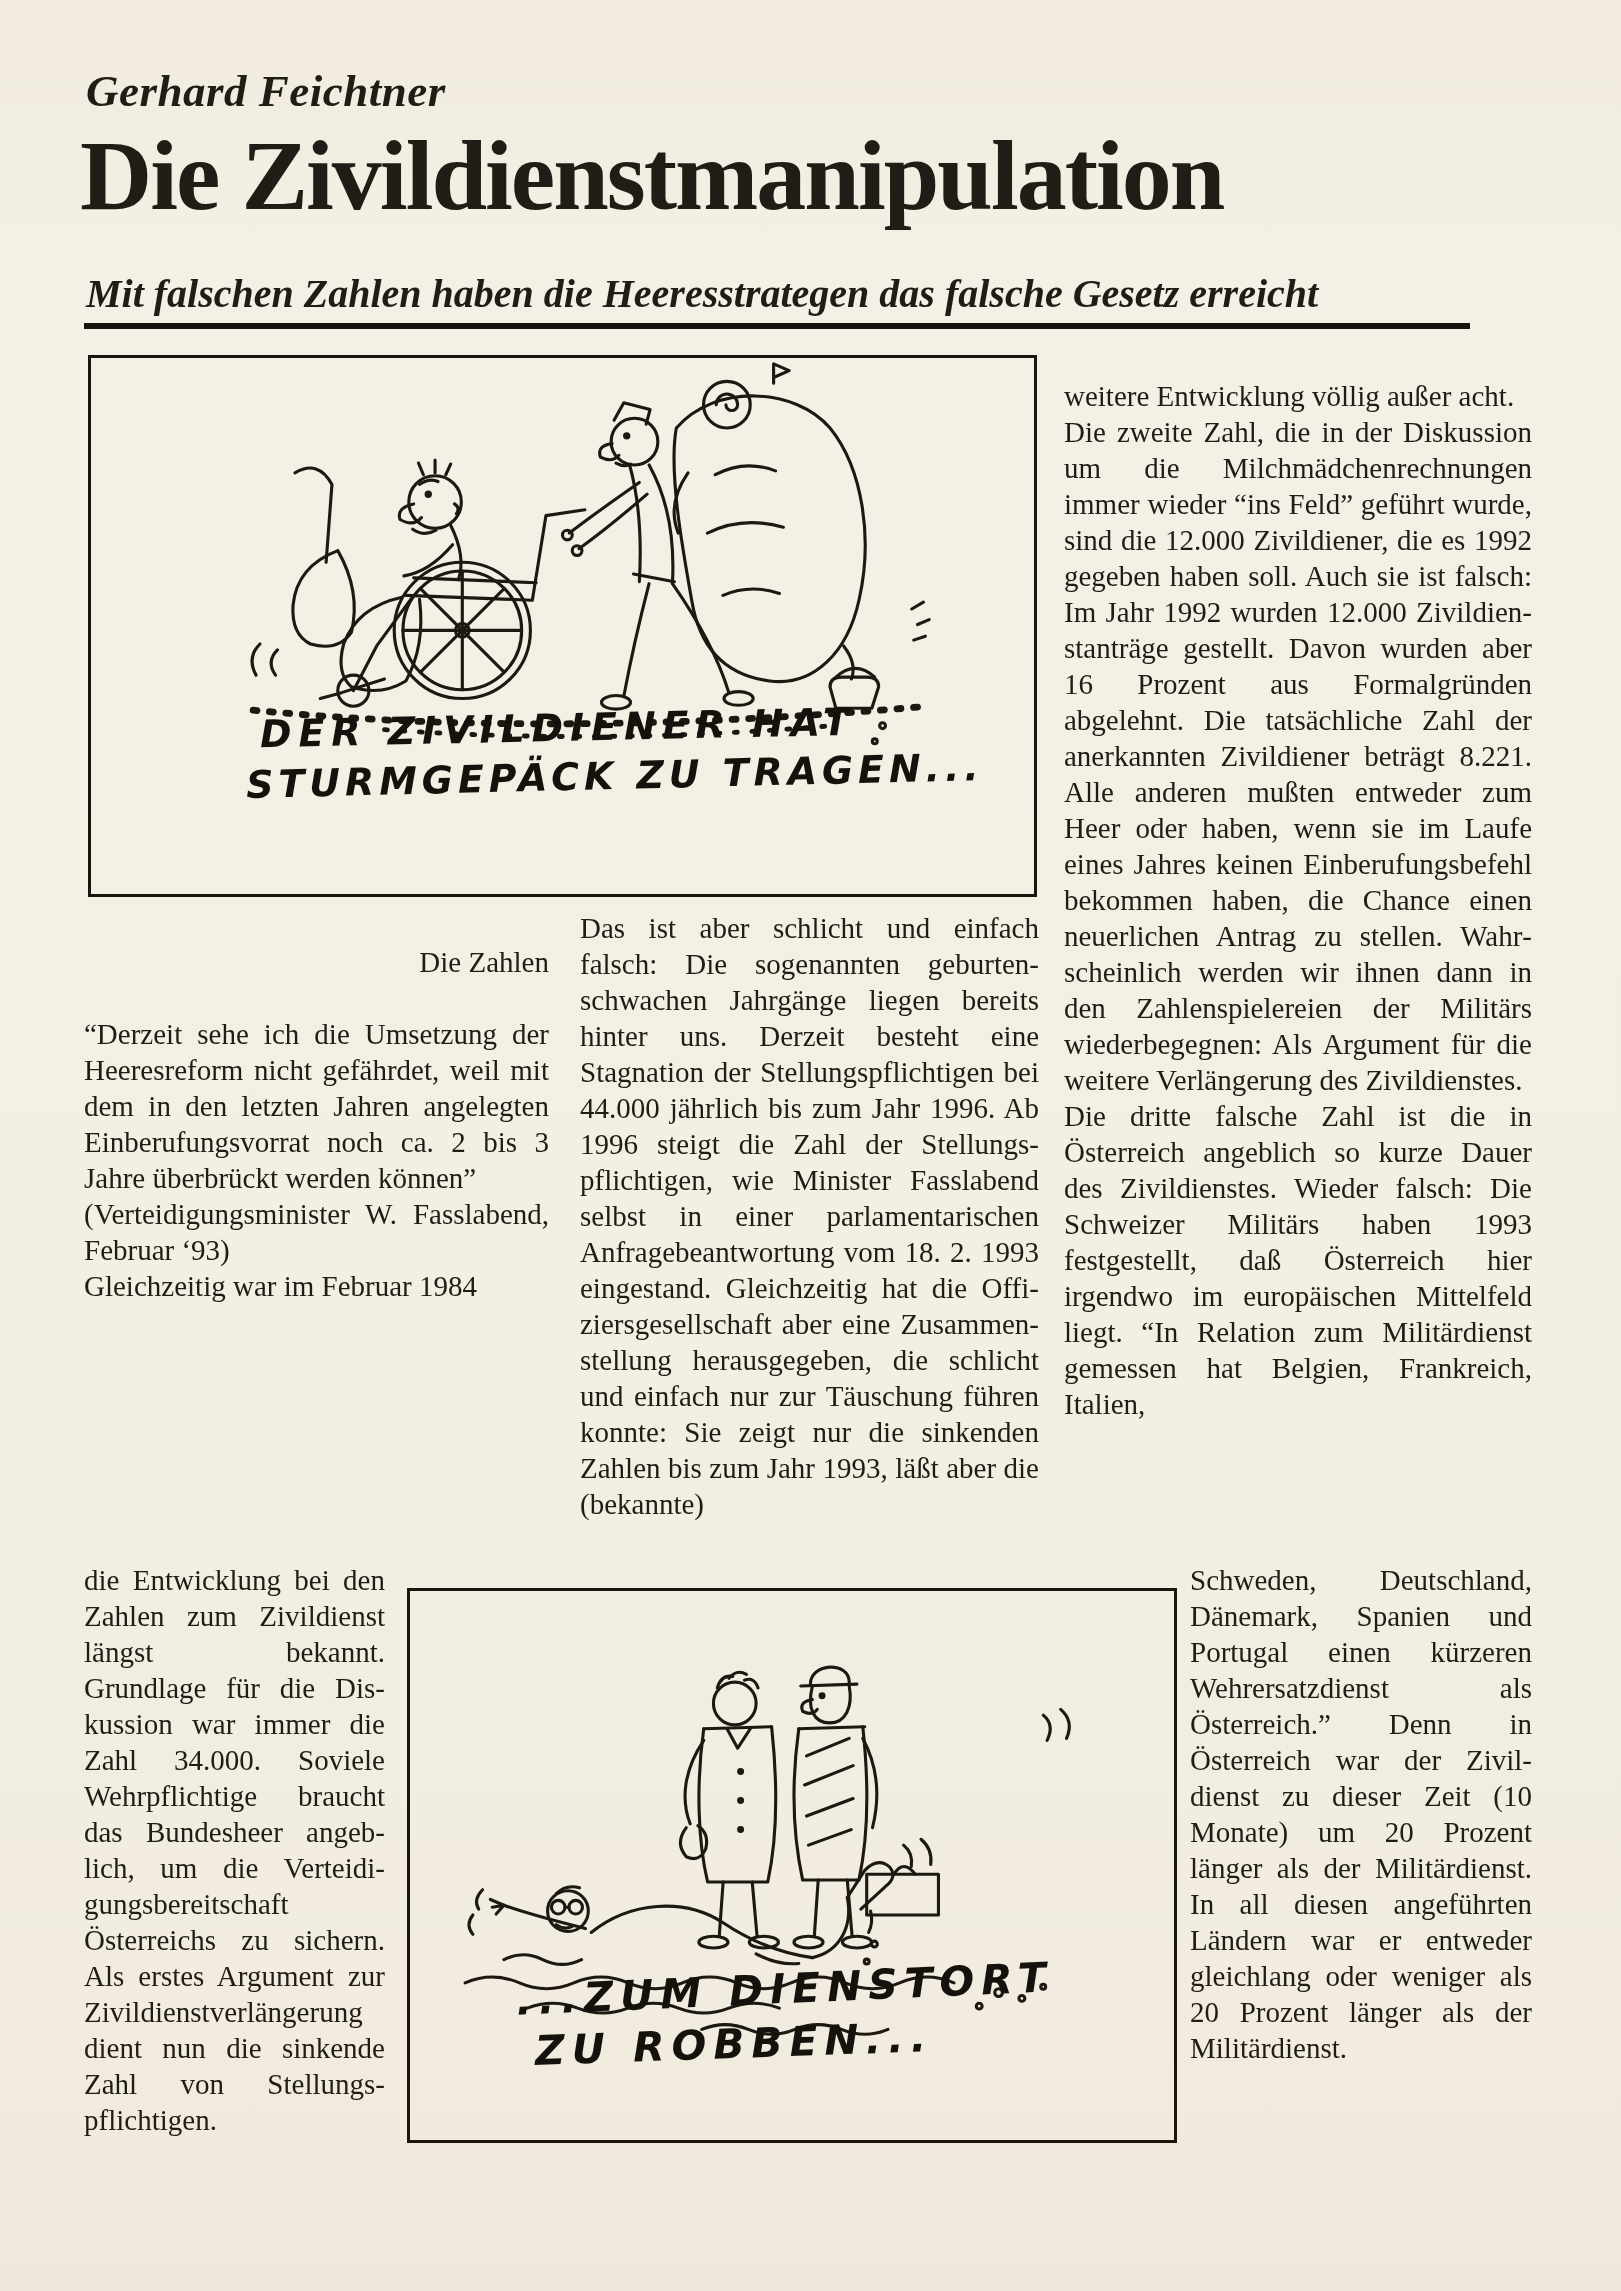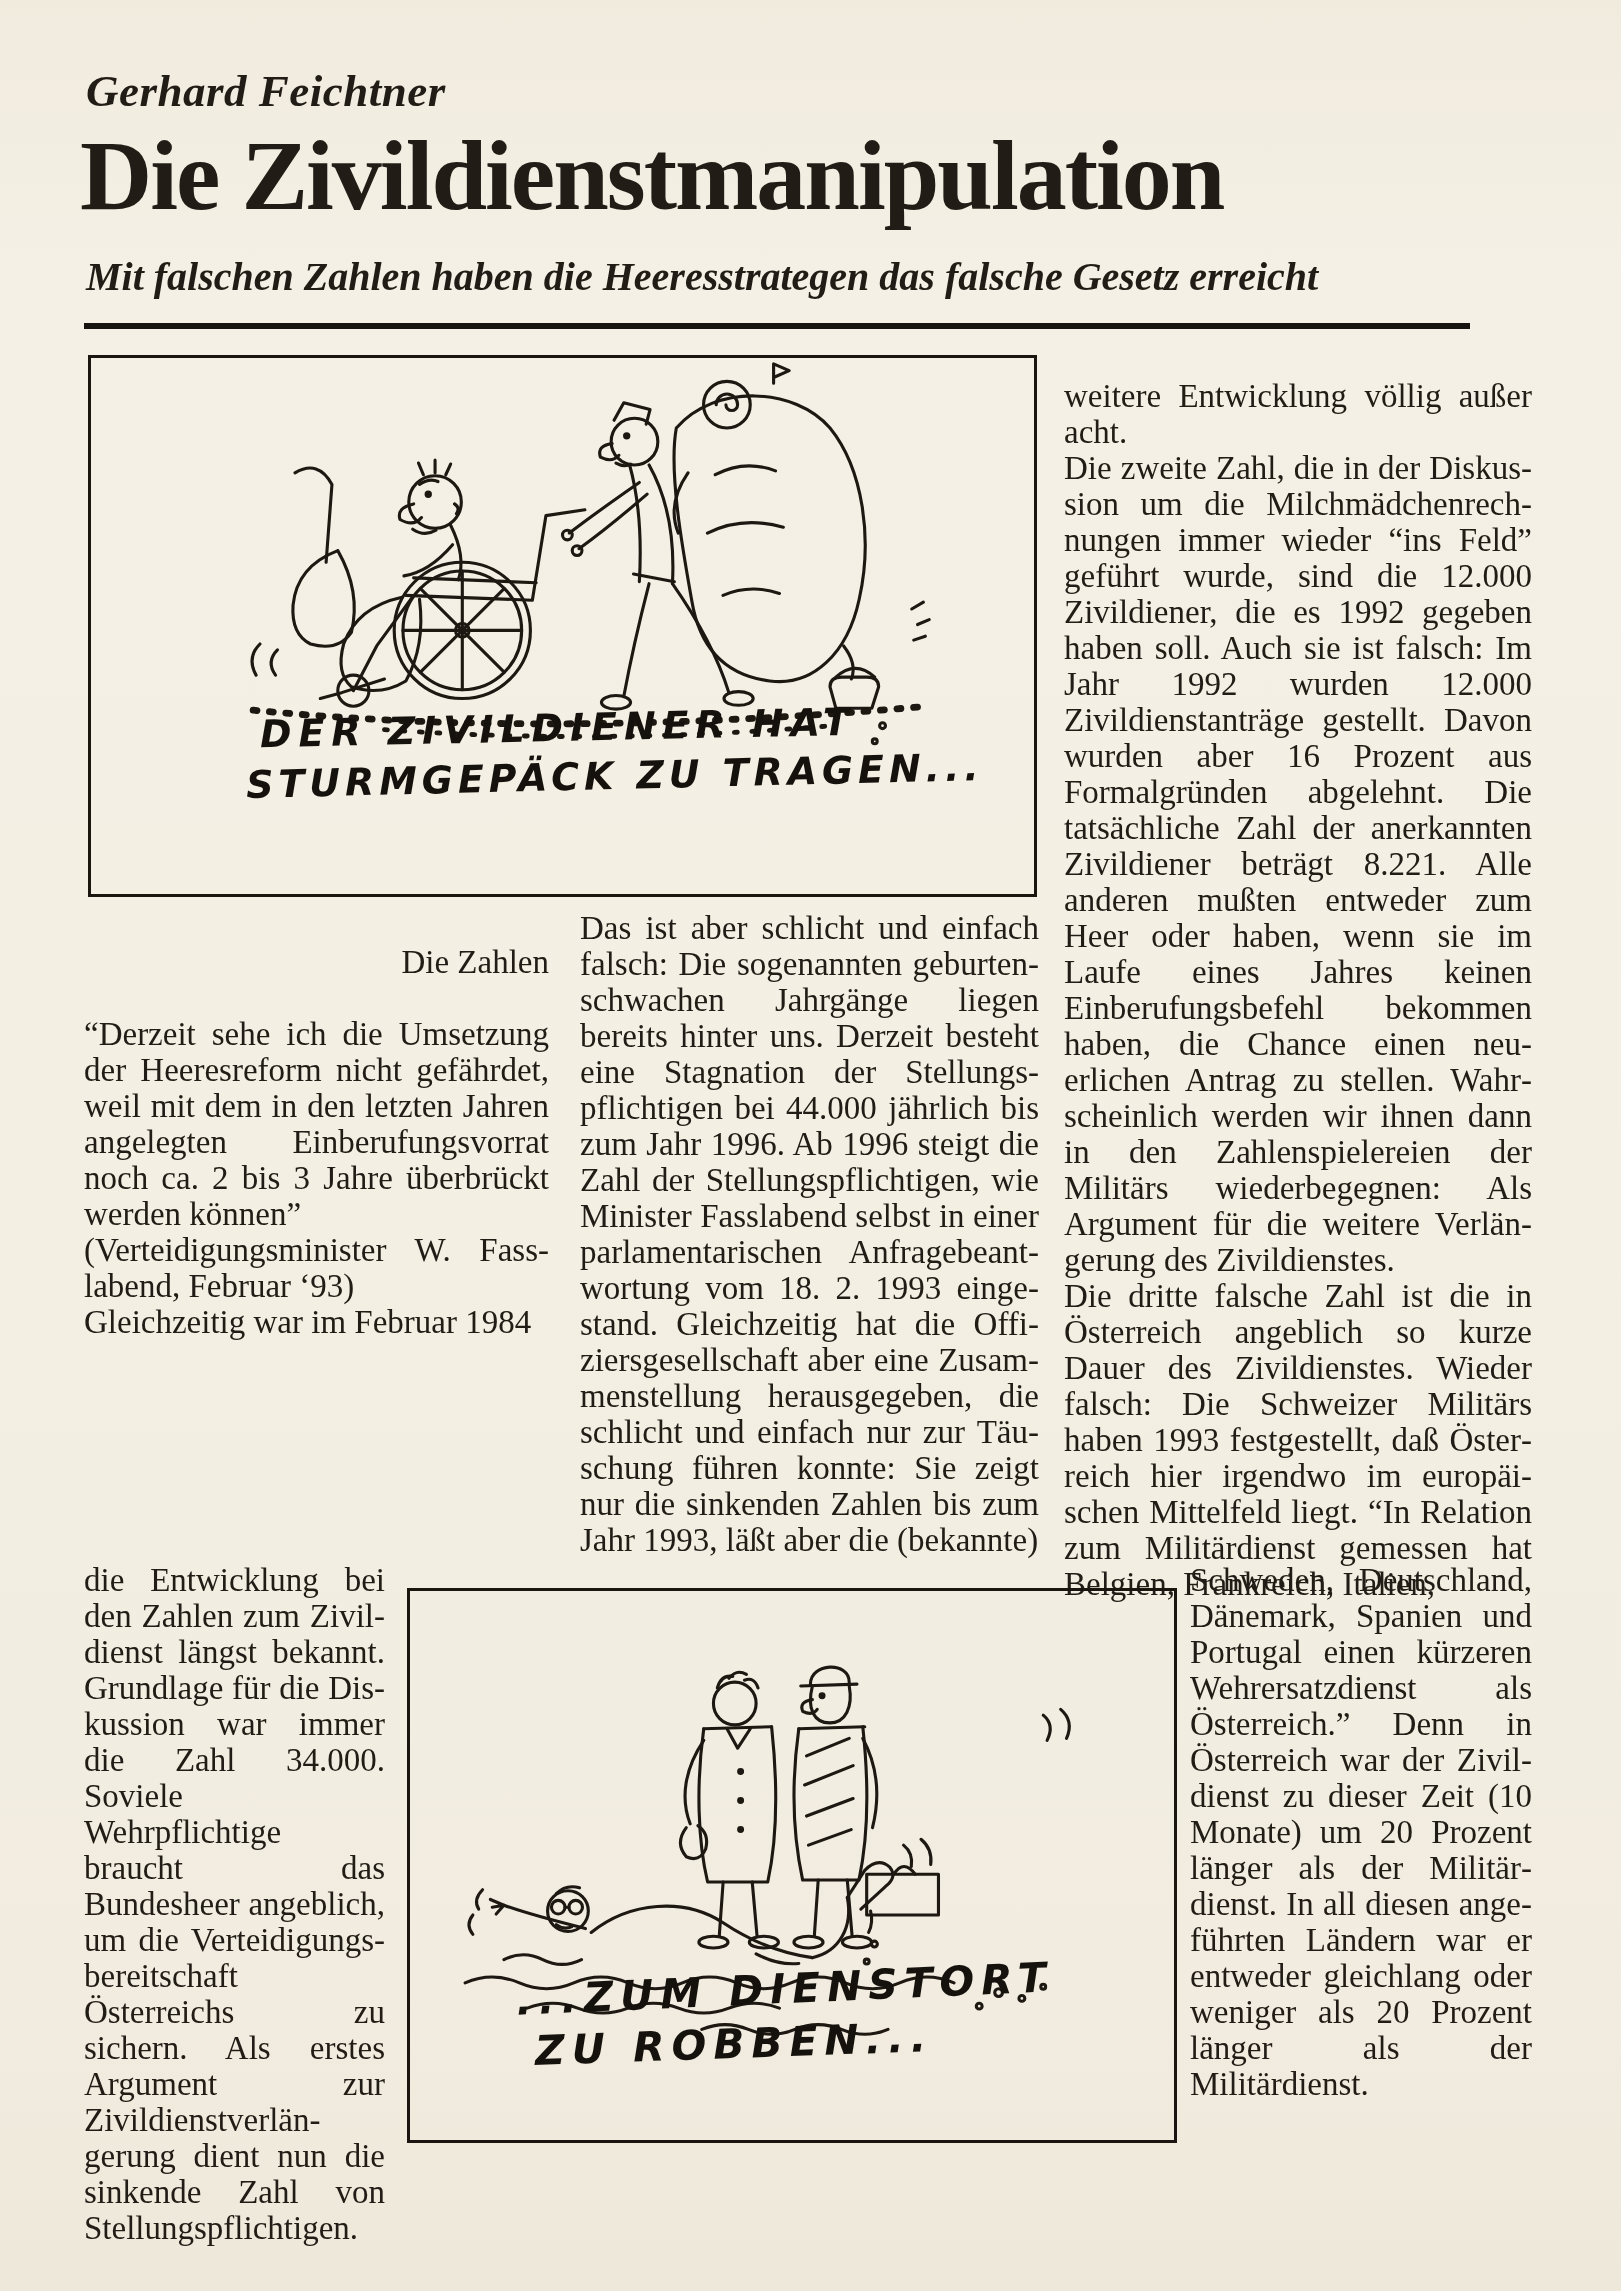--- a/index.html
+++ b/index.html
@@ -3,36 +3,36 @@
 <meta charset="utf-8">
 <style>
   html,body{margin:0;padding:0;background:#8a857a;}
   .page{
     position:relative;width:1621px;height:2292px;overflow:hidden;
     background:linear-gradient(180deg,#f0ebdd 0%,#f4f0e5 12%,#f3efe3 55%,#f1ecdf 88%,#eee8da 100%);
     font-family:"Liberation Serif",serif;color:#211c15;padding-left:9px;
   }
   .author{position:absolute;left:86px;top:65px;font-size:45px;font-weight:bold;font-style:italic;letter-spacing:0.5px;}
   .title{position:absolute;left:80px;top:118px;margin:0;font-size:100px;font-weight:bold;letter-spacing:-2px;white-space:nowrap;text-align:right;}
-  .subtitle{position:absolute;left:86px;top:253px;font-size:40px;font-weight:bold;font-style:italic;white-space:nowrap;}
+  .subtitle{position:absolute;left:86px;top:270px;font-size:40px;font-weight:bold;font-style:italic;white-space:nowrap;}
   .rule{position:absolute;left:84px;top:323px;width:1386px;height:5.9px;background:#17140f;}
 
   .cartoon{position:absolute;border:3.9px solid #1a160f;box-sizing:border-box;}
   .cartoon svg{position:absolute;left:0;top:0;width:100%;height:100%;}
   .cartoon1{left:88px;top:355px;width:949px;height:542px;}
   .cartoon2{left:407px;top:1588px;width:770px;height:555px;}
 
   .cap{position:absolute;font-family:"DejaVu Sans",sans-serif;font-style:italic;font-weight:bold;
        color:#15120d;white-space:nowrap;}
   .c1l1{left:169px;top:348px;font-size:38px;letter-spacing:6.9px;transform:rotate(-1.2deg);}
   .c1l2{left:155px;top:396px;font-size:38px;letter-spacing:4.9px;transform:rotate(-1.4deg);}
   .c2l1{left:106px;top:374px;font-size:41px;letter-spacing:6.9px;transform:rotate(-2.5deg);}
   .c2l2{left:125px;top:429px;font-size:41px;letter-spacing:6.9px;transform:rotate(-2deg);}
 
-  .col{position:absolute;font-size:33px;line-height:36px;text-align:justify;hyphens:manual;}
+  .col{position:absolute;font-size:29px;line-height:36px;text-align:justify;hyphens:manual;}
   .col p{margin:0;}
   .left-wide{left:84px;top:910px;width:465px;}
   .left-narrow{left:84px;top:1562px;width:301px;}
   .middle-col{left:580px;top:910px;width:459px;}
   .right-wide{left:1064px;top:378px;width:468px;}
   .right-narrow{left:1190px;top:1562px;width:342px;}
   .zwischen{margin:34px 0 36px 0 !important;text-align:right;}
 </style>
 </head>
 <body>

